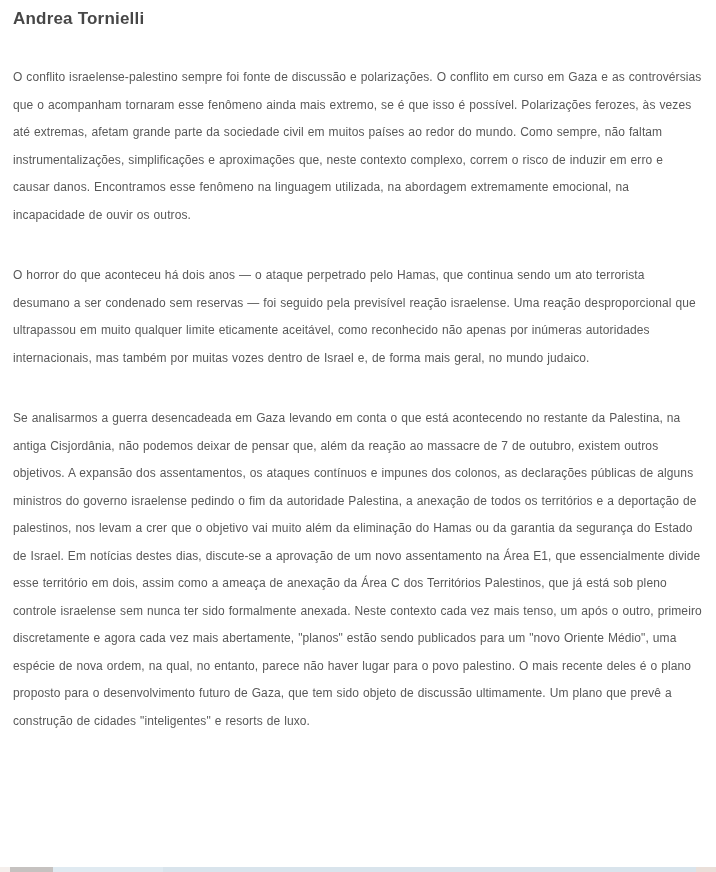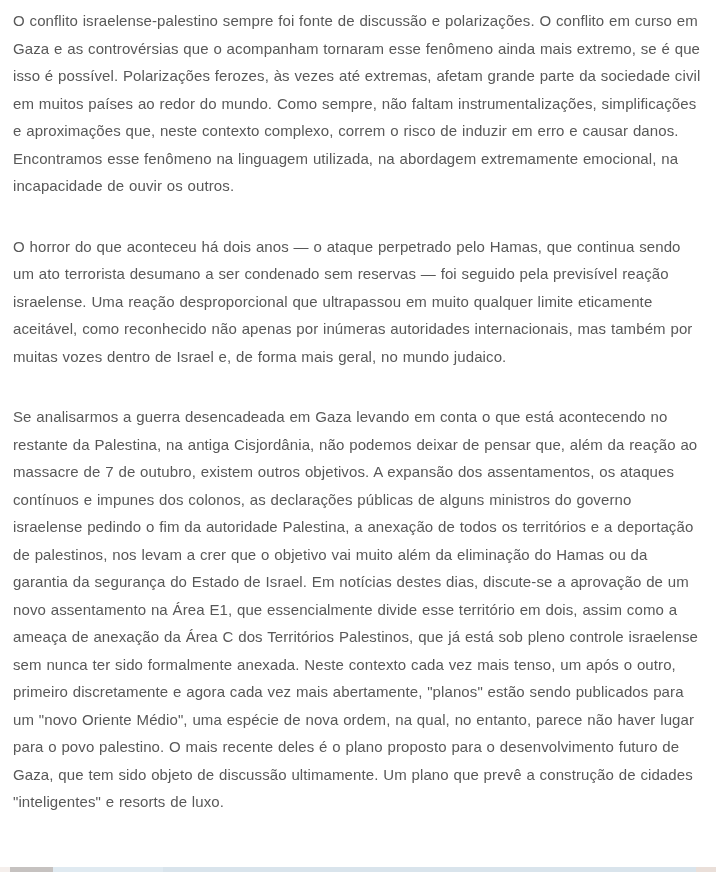--- a/index.html
+++ b/index.html
@@ -19,41 +19,42 @@
   }
   .author {
     font-size: 17px;
     font-weight: bold;
     color: #474747;
     letter-spacing: 0.2px;
     line-height: 24px;
     margin: 0 0 33px 0;
   }
   .body-paragraph {
-    font-size: 15px;
+    font-size: 12px;
     line-height: 27.5px;
     color: #585858;
     letter-spacing: 0.1px;
     margin: 0 0 33px 0;
     word-spacing: 0.5px;
   }
   .partial-image-strip {
     position: absolute;
     left: 0;
     bottom: 0;
     width: 716px;
     height: 5px;
     overflow: hidden;
     background: #f7f3f0;
   }
 </style>
 </head>
 <body>
 
 <div class="article">
+  <p class="author" style="color: rgb(71, 71, 71);">Andrea Tornielli</p>
 
   <p class="body-paragraph" style="color: rgb(88, 88, 88);">O conflito israelense-palestino sempre foi fonte de discussão e polarizações. O conflito em curso em Gaza e as controvérsias que o acompanham tornaram esse fenômeno ainda mais extremo, se é que isso é possível. Polarizações ferozes, às vezes até extremas, afetam grande parte da sociedade civil em muitos países ao redor do mundo. Como sempre, não faltam instrumentalizações, simplificações e aproximações que, neste contexto complexo, correm o risco de induzir em erro e causar danos. Encontramos esse fenômeno na linguagem utilizada, na abordagem extremamente emocional, na incapacidade de ouvir os outros.</p>
 
   <p class="body-paragraph" style="color: rgb(88, 88, 88);">O horror do que aconteceu há dois anos — o ataque perpetrado pelo Hamas, que continua sendo um ato terrorista desumano a ser condenado sem reservas — foi seguido pela previsível reação israelense. Uma reação desproporcional que ultrapassou em muito qualquer limite eticamente aceitável, como reconhecido não apenas por inúmeras autoridades internacionais, mas também por muitas vozes dentro de Israel e, de forma mais geral, no mundo judaico.</p>
 
   <p class="body-paragraph" style="color: rgb(88, 88, 88);">Se analisarmos a guerra desencadeada em Gaza levando em conta o que está acontecendo no restante da Palestina, na antiga Cisjordânia, não podemos deixar de pensar que, além da reação ao massacre de 7 de outubro, existem outros objetivos. A expansão dos assentamentos, os ataques contínuos e impunes dos colonos, as declarações públicas de alguns ministros do governo israelense pedindo o fim da autoridade Palestina, a anexação de todos os territórios e a deportação de palestinos, nos levam a crer que o objetivo vai muito além da eliminação do Hamas ou da garantia da segurança do Estado de Israel. Em notícias destes dias, discute-se a aprovação de um novo assentamento na Área E1, que essencialmente divide esse território em dois, assim como a ameaça de anexação da Área C dos Territórios Palestinos, que já está sob pleno controle israelense sem nunca ter sido formalmente anexada. Neste contexto cada vez mais tenso, um após o outro, primeiro discretamente e agora cada vez mais abertamente, "planos" estão sendo publicados para um "novo Oriente Médio", uma espécie de nova ordem, na qual, no entanto, parece não haver lugar para o povo palestino. O mais recente deles é o plano proposto para o desenvolvimento futuro de Gaza, que tem sido objeto de discussão ultimamente. Um plano que prevê a construção de cidades "inteligentes" e resorts de luxo.</p>
 </div>
 
 <div class="partial-image-strip">
     <div style="position: absolute; top: 0px; height: 100%; left: 0px; width: 10px; background: rgb(245, 239, 236);"></div>

